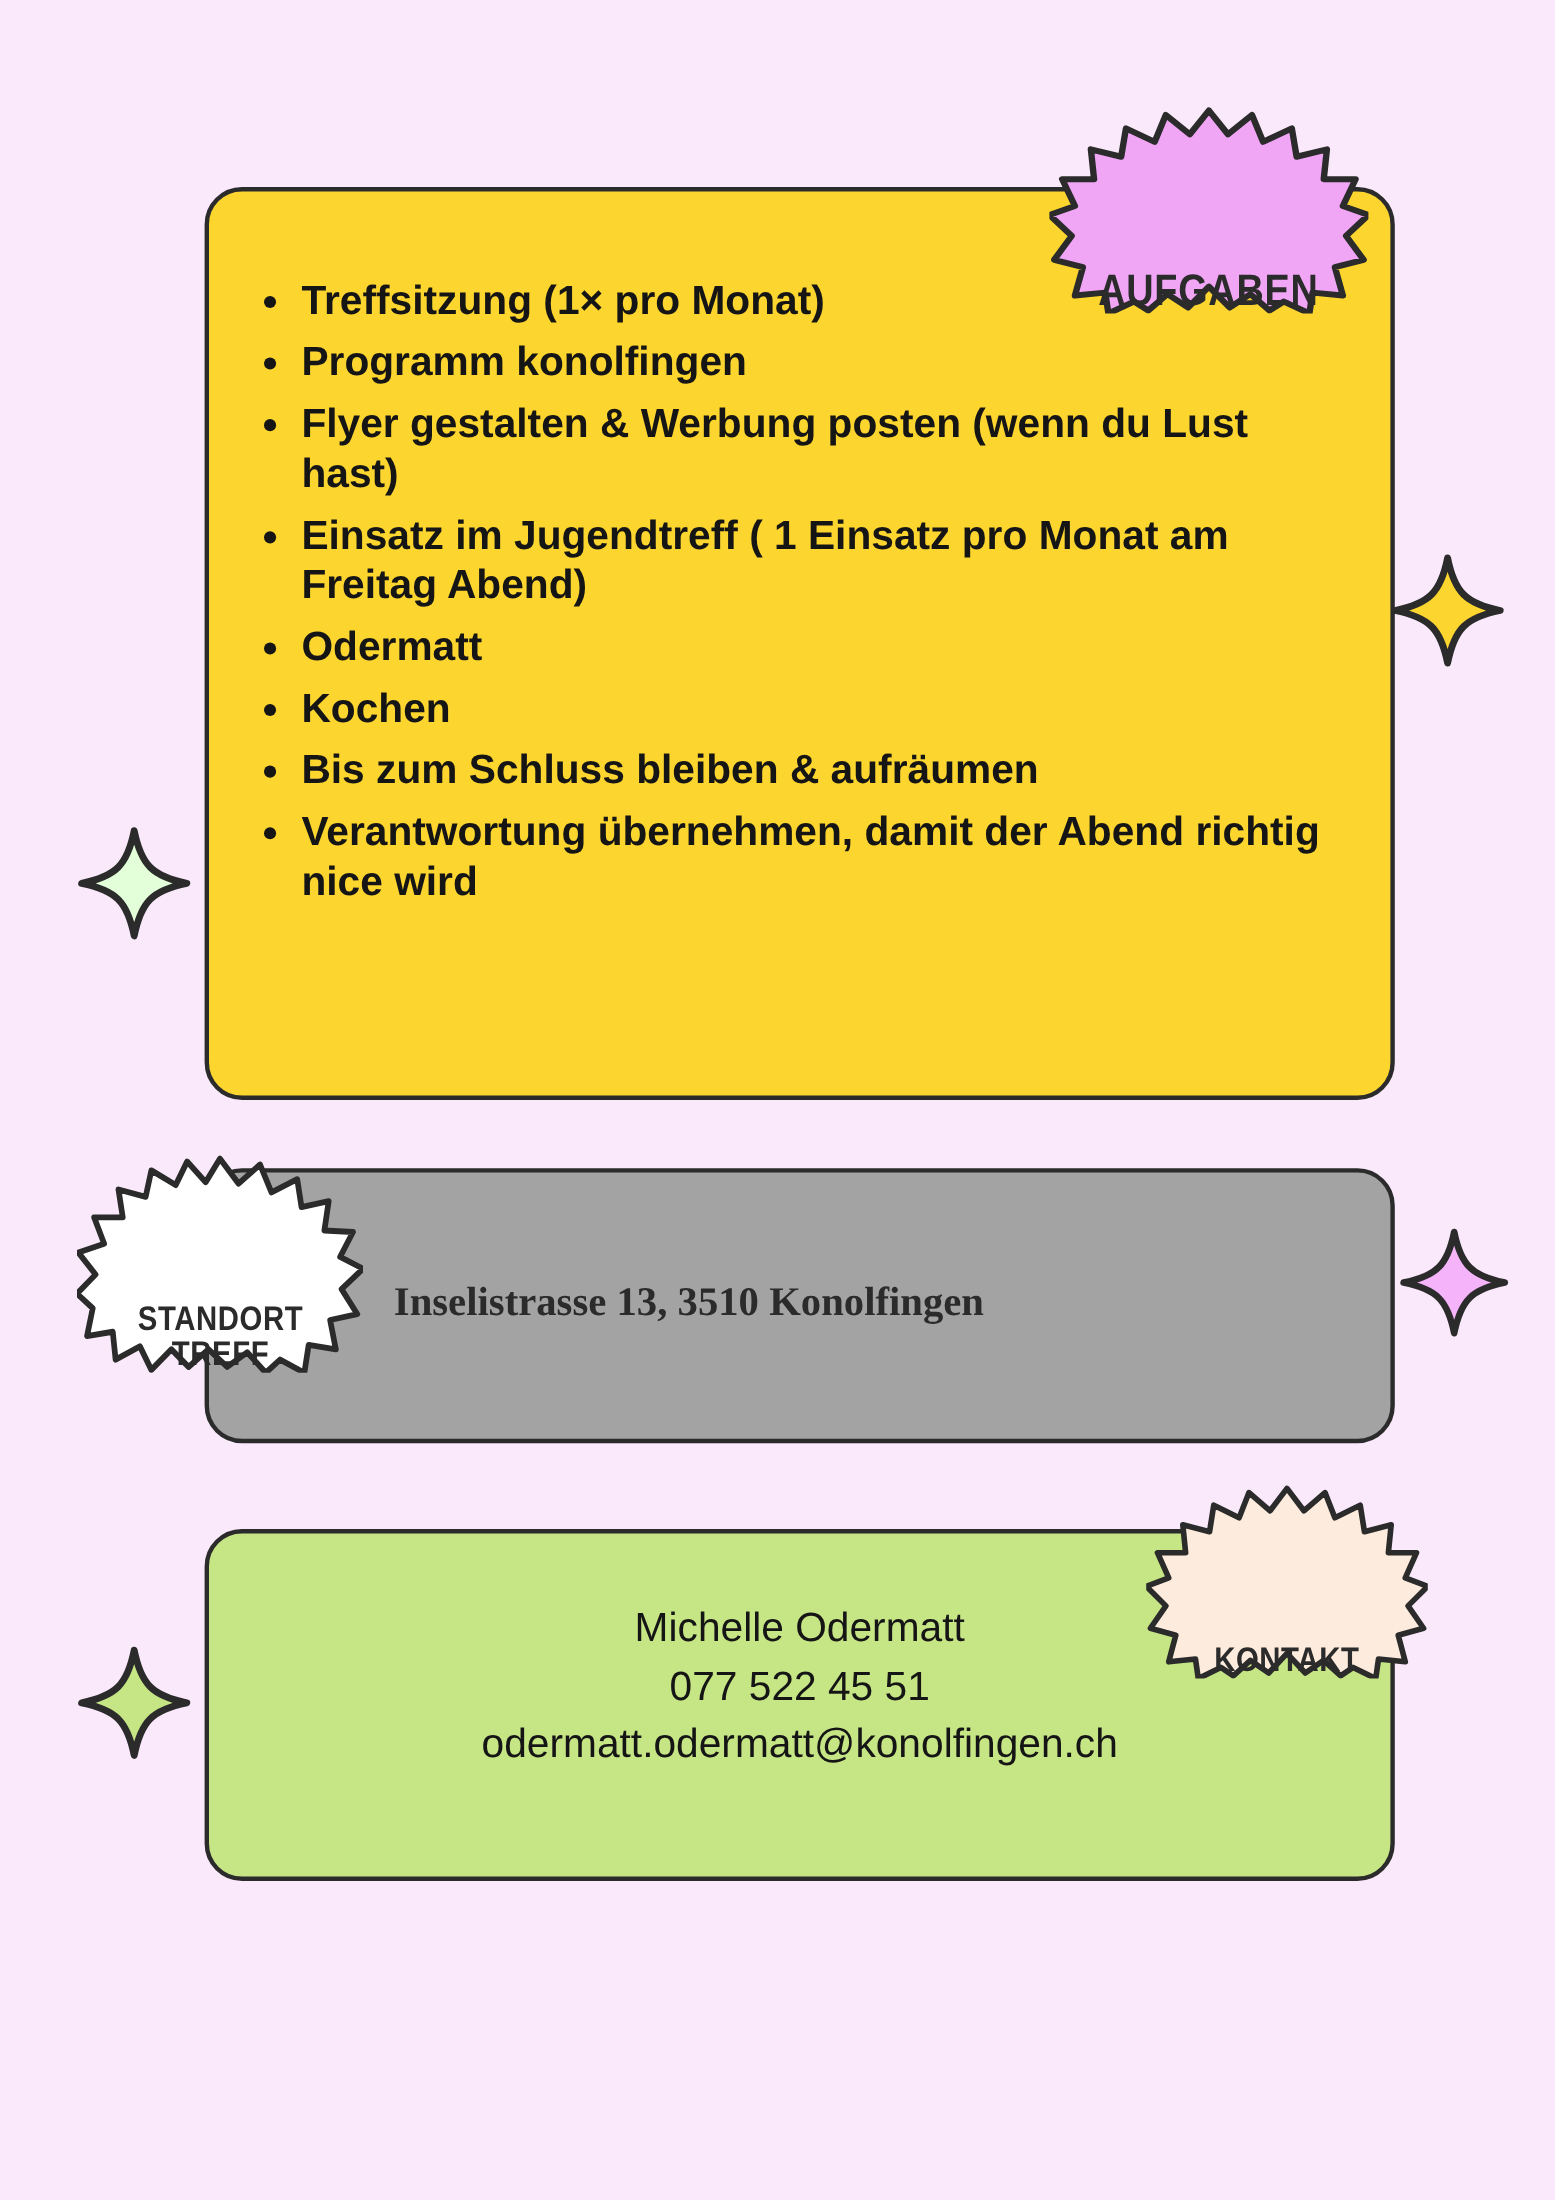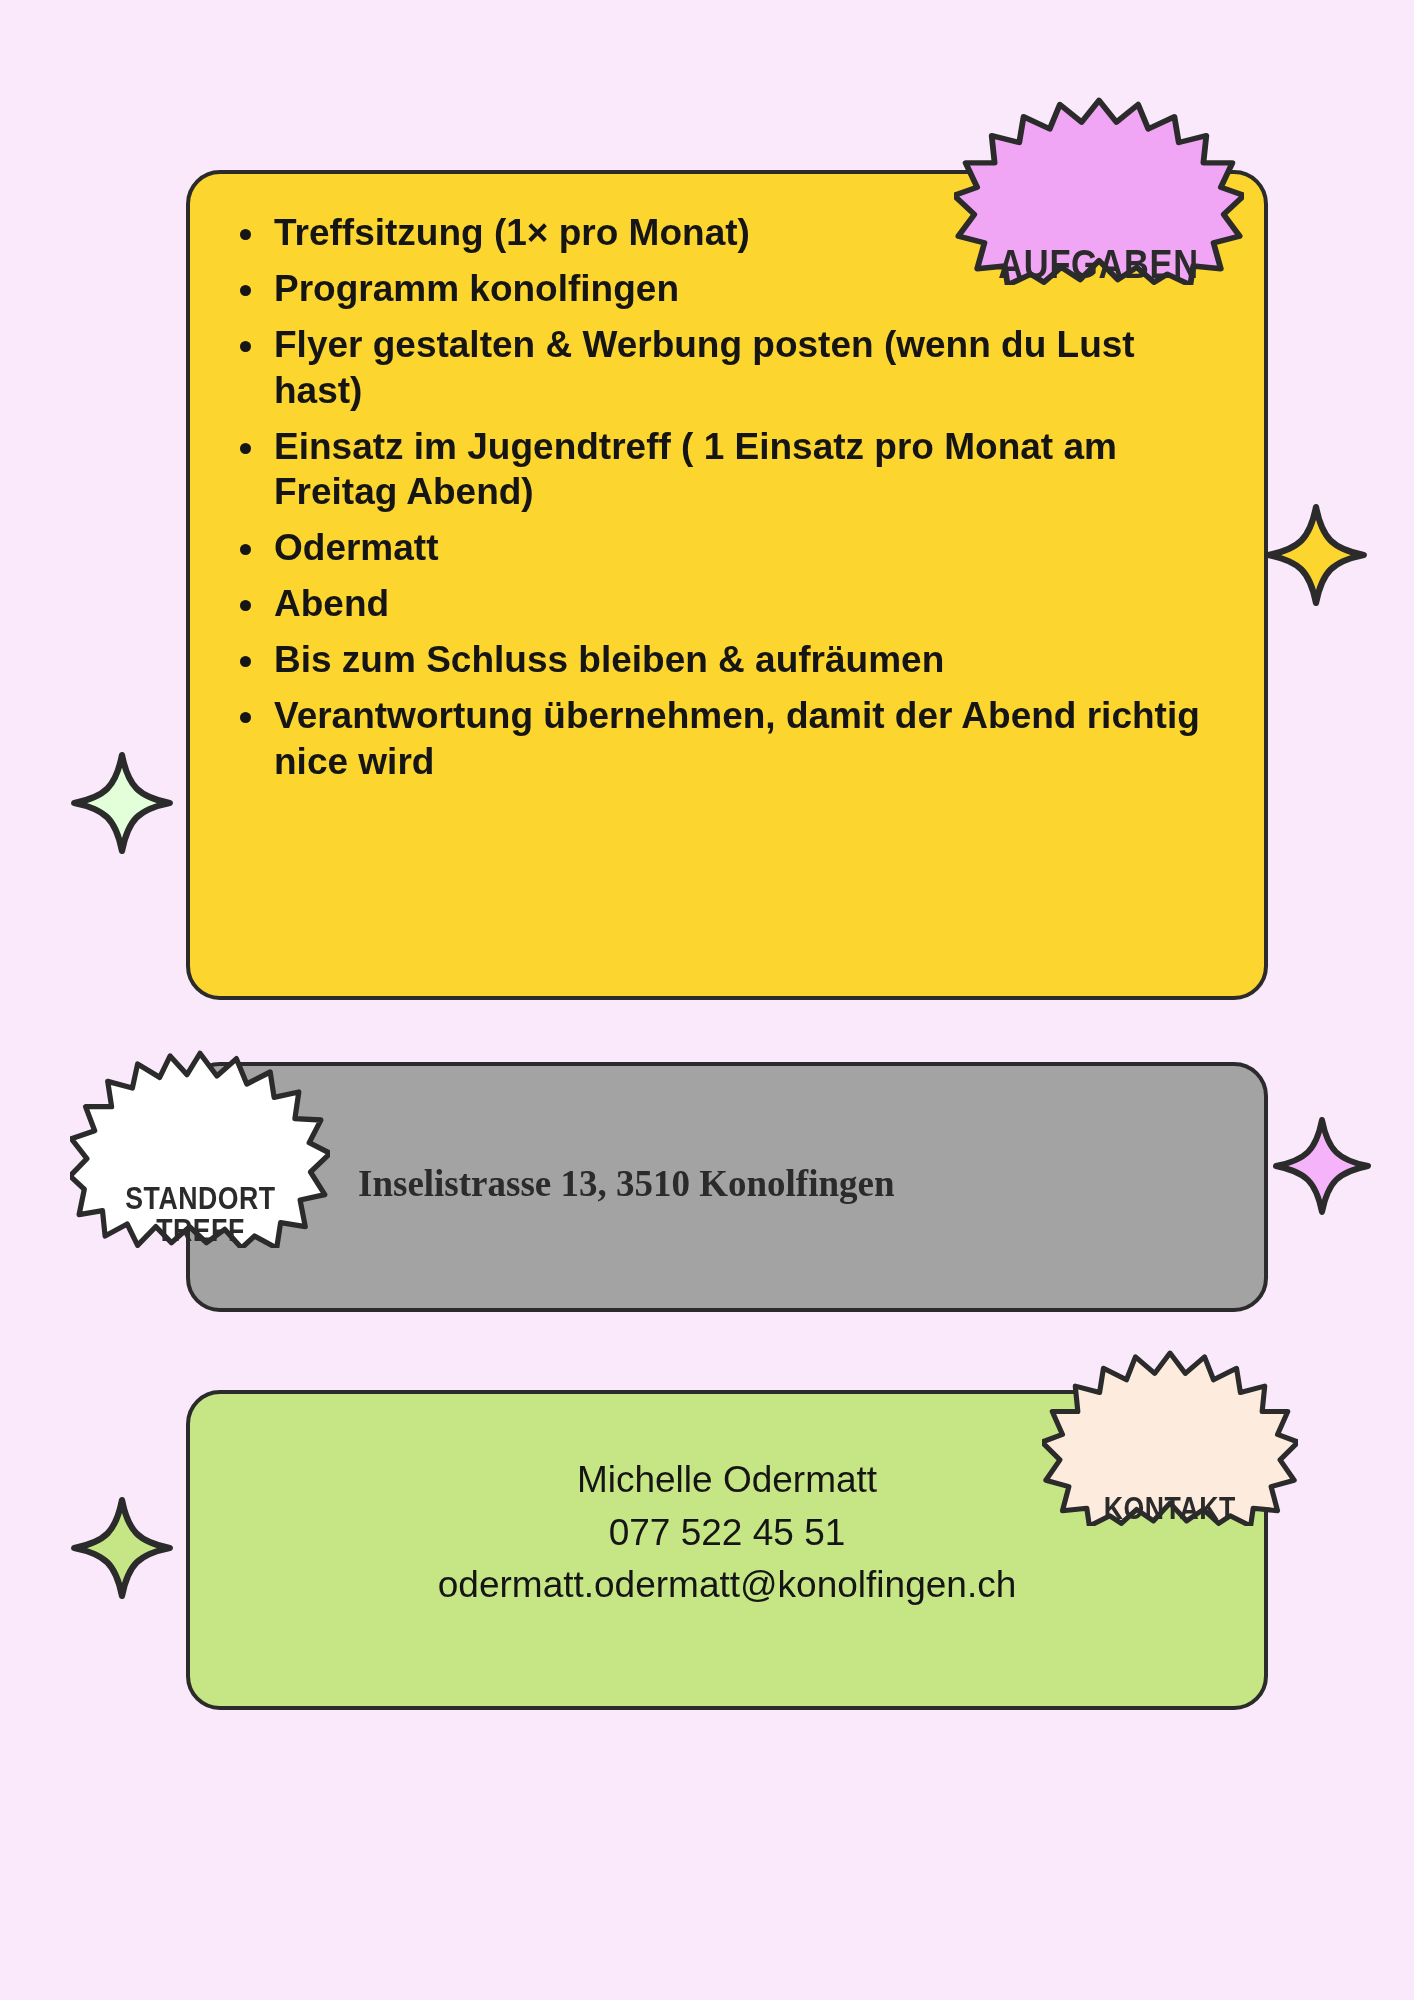--- a/index.html
+++ b/index.html
@@ -50,21 +50,21 @@
     top: 1390px;
     width: 1082px;
     height: 320px;
     background: #c6e585;
   }
 
   
   .task-list {
     list-style: none;
     margin: 0;
-    padding: 36px 40px 0 42px;
+    padding: 76px 40px 0 42px;
     color: #151515;
     font-size: 37px;
     font-weight: 700;
     line-height: 1.24;
   }
   .task-list li {
     position: relative;
     padding-left: 42px;
     margin-bottom: 10px;
   }
@@ -161,21 +161,21 @@
 
 <div class="poster">
 
   <div class="card card-tasks">
     <ul class="task-list">
       <li><span>Treffsitzung (1× pro Monat)</span></li>
       <li><span>Programm konolfingen</span></li>
       <li><span>Flyer gestalten &amp; Werbung posten (wenn du Lust hast)</span></li>
       <li><span>Einsatz im Jugendtreff ( 1 Einsatz pro Monat am Freitag Abend)</span></li>
       <li><span>Odermatt</span></li>
-      <li><span>Abend</span></li>
+      <li><span>Kochen</span></li>
       <li><span>Bis zum Schluss bleiben &amp; aufräumen</span></li>
       <li><span>Verantwortung übernehmen, damit der Abend richtig nice wird</span></li>
     </ul>
   </div>
 
   <div class="badge badge-tasks">
     <svg viewBox="0 0 200 140" preserveAspectRatio="none">
       <polygon points="100,4 112,20 127,7 134,25 152,16 155,35 174,30 172,50 192,50 184,68 200,74 186,88 197,104 179,109 184,128 165,126 163,140 147,132 138,138 126,127 113,136 100,122 87,136 74,127 62,138 53,132 37,140 35,126 16,128 21,109 3,104 14,88 0,74 16,68 8,50 28,50 26,30 45,35 48,16 66,25 73,7 88,20" fill="#f0a6f5" stroke="#2b2b2b" stroke-width="4" stroke-linejoin="round"></polygon>
     </svg>
     <span class="badge-label">AUFGABEN</span>

